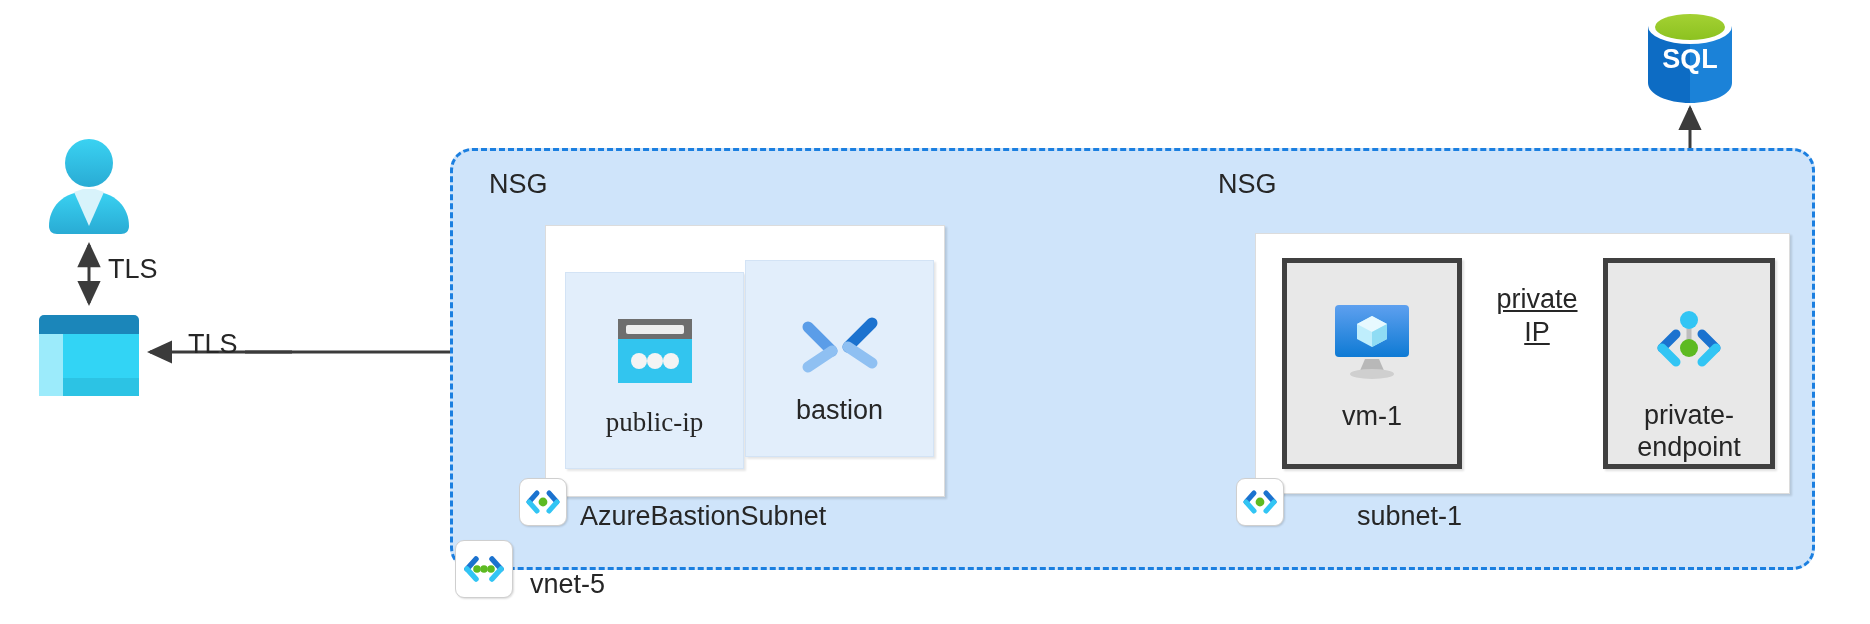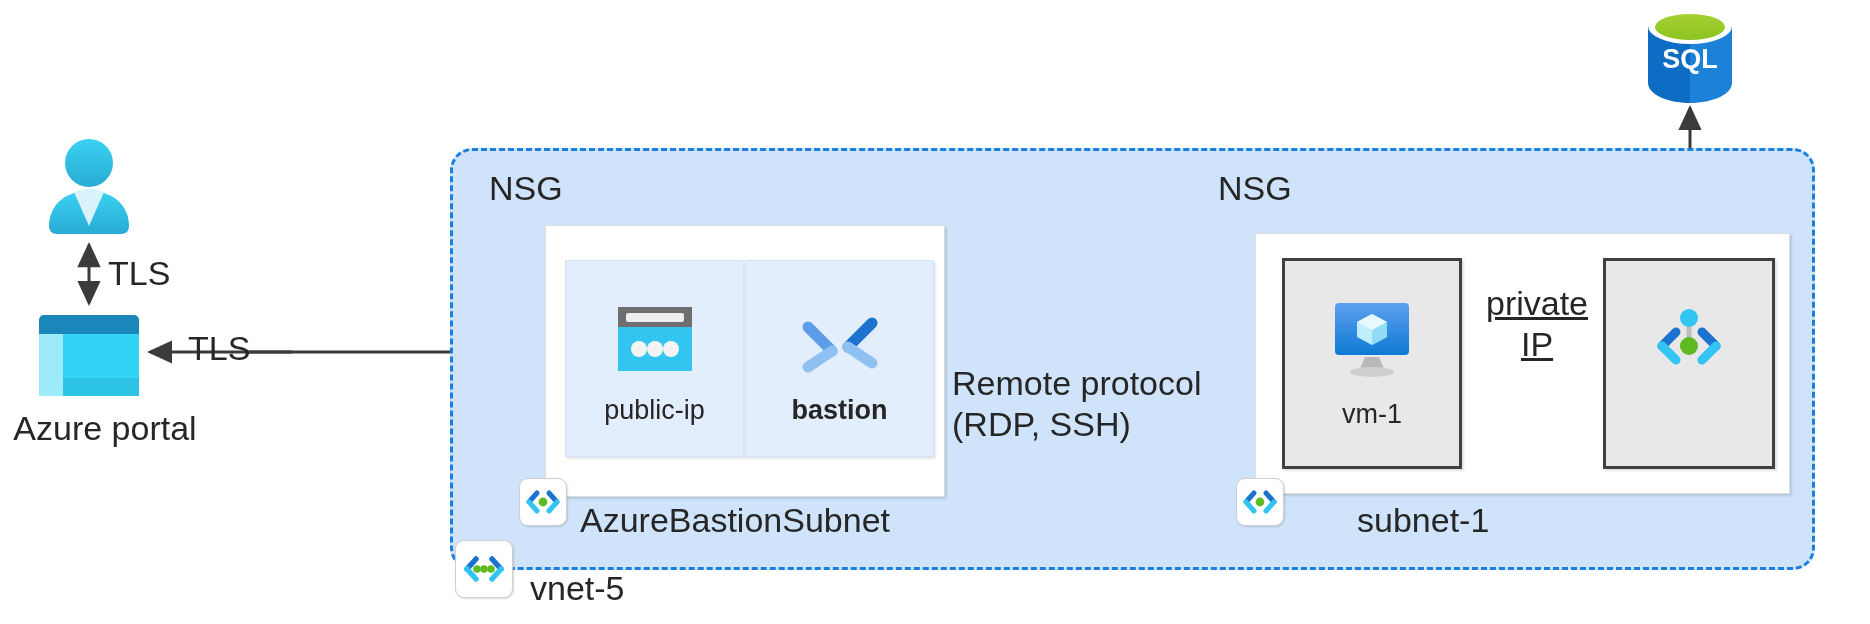--- a/index.html
+++ b/index.html
@@ -13,21 +13,21 @@
     position:relative;
     width:1870px;
     height:624px;
     overflow:hidden;
     background:#ffffff;
     border-radius:32px;
   }
   .abs{position:absolute;}
   .lbl{
     position:absolute;
-    font-size:34px;
+    font-size:27px;
     line-height:1.22;
     color:#262626;
     white-space:pre;
   }
   .lbl.ctr{text-align:center;}
 
   
   #vnet-boundary{
     left:450px; top:148px; width:1365px; height:422px;
     background:#cfe4fa;
@@ -49,32 +49,32 @@
   
   .tile{
     box-sizing:border-box;
     display:flex;
     flex-direction:column;
     align-items:center;
     justify-content:flex-start;
   }
   .tile-blue{background:#e2eefb; border:1px solid #d3e3f5;
              box-shadow:2px 2px 2px rgba(0,0,0,.10);}
-  .tile-gray{background:#e8e8e8; border:3px solid #404040;
+  .tile-gray{background:#e8e8e8; border:5px solid #404040;
              box-shadow:2px 2px 2px rgba(0,0,0,.12);}
   .tile .ticon{display:flex;align-items:center;justify-content:center;}
   .tile .tname{
     font-size:27px;
     color:#262626;
     text-align:center;
     line-height:1.18;
     white-space:pre-line;
   }
-  #tile-public-ip{left:565px; top:260px; width:179px; height:197px;}
-  #tile-bastion  {left:745px; top:260px; width:189px; height:197px;font-weight:bold;}
+  #tile-public-ip{left:565px; top:272px; width:179px; height:197px;font-family:Liberation Serif, serif;}
+  #tile-bastion  {left:745px; top:260px; width:189px; height:197px;}
   #tile-vm       {left:1282px; top:258px; width:180px; height:211px;}
   #tile-pe       {left:1603px; top:258px; width:172px; height:211px;}
 
   #tile-public-ip .ticon,#tile-bastion .ticon{height:112px;padding-top:22px;}
   #tile-vm .ticon,#tile-pe .ticon{height:118px;padding-top:20px;}
 
   
   .badge{
     background:#ffffff;
     border:1px solid #cfcfcf;
@@ -260,20 +260,22 @@
         <g stroke-linecap="round" stroke-width="9" fill="none">
           <line x1="30" y1="30" x2="16" y2="44" stroke="#1b72cf"></line>
           <line x1="16" y1="44" x2="30" y2="58" stroke="#32c5f4"></line>
           <line x1="56" y1="30" x2="70" y2="44" stroke="#1b72cf"></line>
           <line x1="70" y1="44" x2="56" y2="58" stroke="#32c5f4"></line>
         </g>
         <circle cx="43" cy="16" r="9" fill="#32c5f4"></circle>
         <circle cx="43" cy="44" r="9" fill="#5dba21"></circle>
       </svg>
     </div>
+    <div class="tname">private-
+endpoint</div>
   </div>
 
   <div class="abs badge" id="badge-abs-subnet">
     <svg width="36" height="28" viewBox="0 0 36 28">
       <g stroke-linecap="round" stroke-width="5" fill="none">
         <line x1="12" y1="5" x2="4" y2="14" stroke="#1b72cf"></line>
         <line x1="4" y1="14" x2="12" y2="23" stroke="#32c5f4"></line>
         <line x1="24" y1="5" x2="32" y2="14" stroke="#1b72cf"></line>
         <line x1="32" y1="14" x2="24" y2="23" stroke="#32c5f4"></line>
       </g>
@@ -300,33 +302,30 @@
         <line x1="5" y1="16" x2="14" y2="26" stroke="#32c5f4"></line>
         <line x1="30" y1="6" x2="39" y2="16" stroke="#1b72cf"></line>
         <line x1="39" y1="16" x2="30" y2="26" stroke="#32c5f4"></line>
       </g>
       <circle cx="15" cy="16" r="3.8" fill="#5dba21"></circle>
       <circle cx="22" cy="16" r="3.8" fill="#5dba21"></circle>
       <circle cx="29" cy="16" r="3.8" fill="#5dba21"></circle>
     </svg>
   </div>
 
-  <div class="lbl" id="txt-azure-portal">Azure portal</div>
 
   <div class="lbl" id="txt-tls-vert">TLS</div>
 
   <div class="lbl" id="txt-tls-horiz">TLS</div>
 
 
   <div class="lbl" id="txt-nsg-left">NSG</div>
 
   <div class="lbl" id="txt-nsg-right">NSG</div>
 
-  <div class="lbl" id="txt-remote">Remote protocol
-(RDP, SSH)</div>
 
   <div class="lbl ctr" id="txt-private-ip">private
 IP</div>
 
   <div class="lbl" id="txt-abs-label">AzureBastionSubnet</div>
 
   <div class="lbl" id="txt-subnet1-lbl">subnet-1</div>
 
   <div class="lbl" id="txt-vnet-label">vnet-5</div>
 

